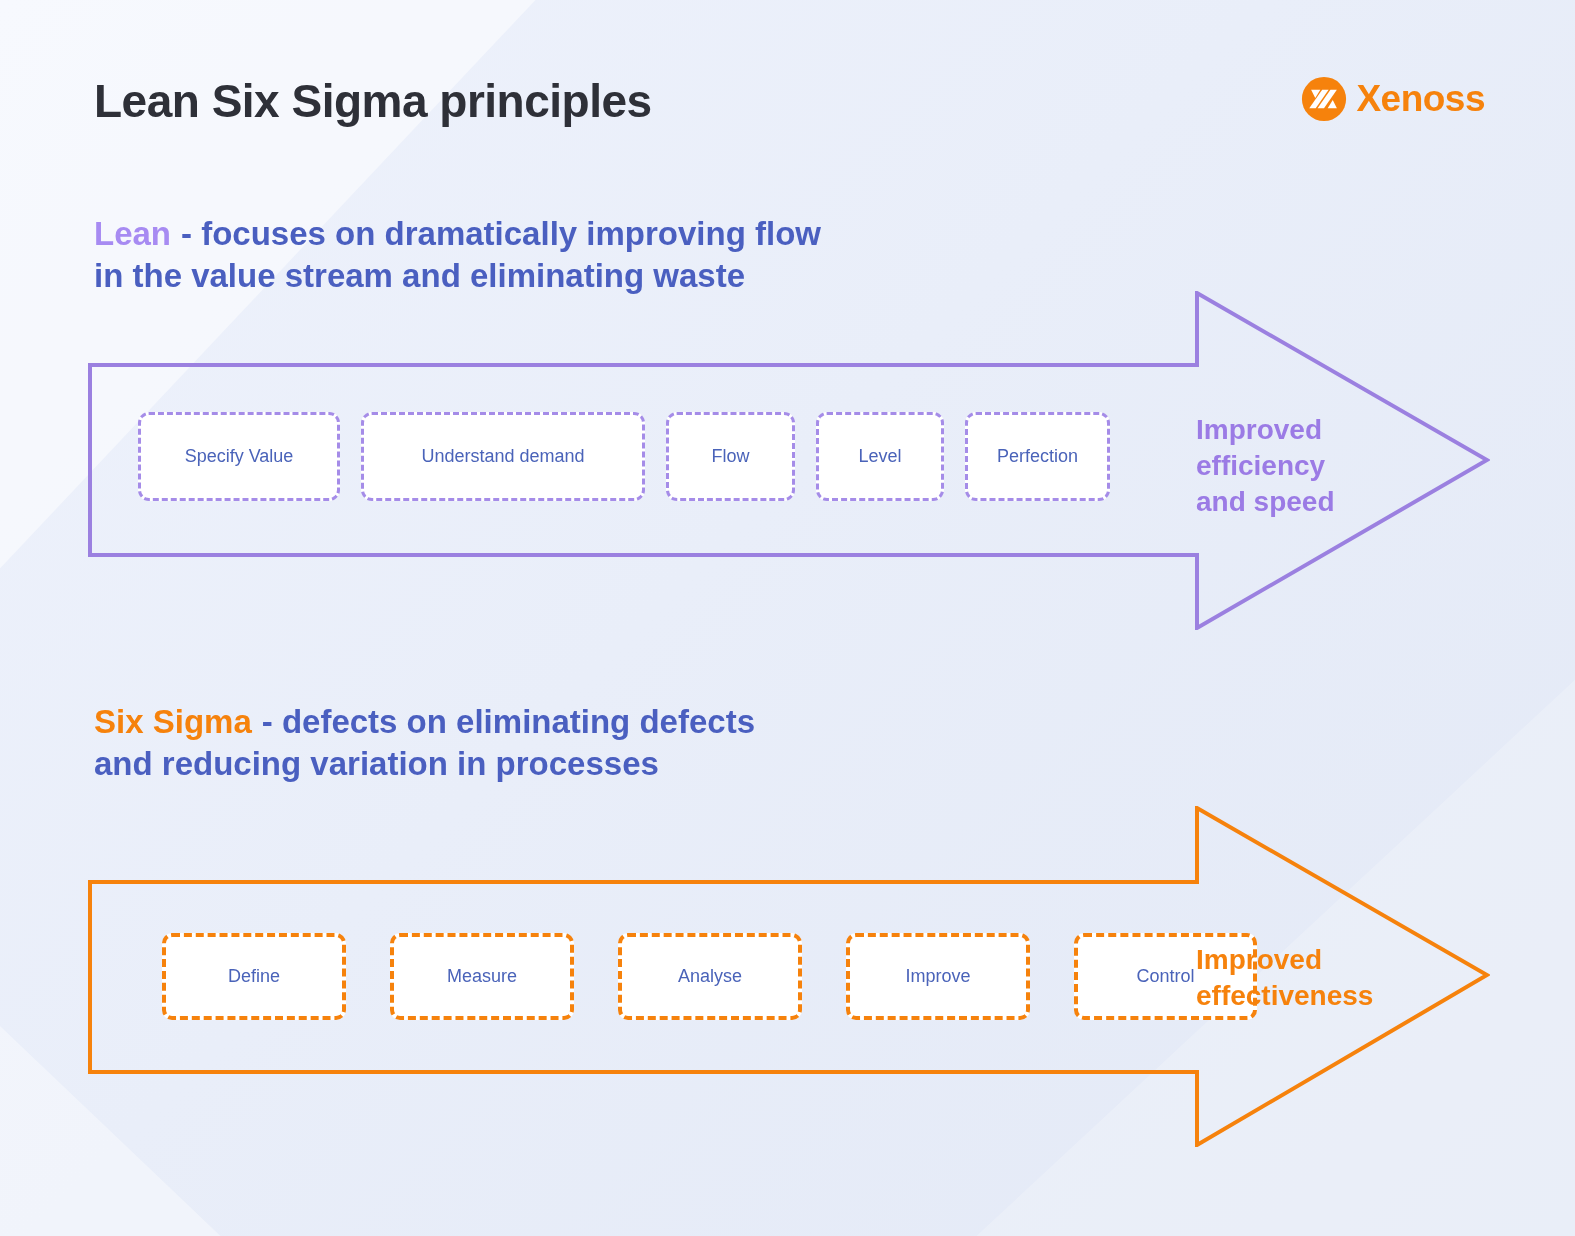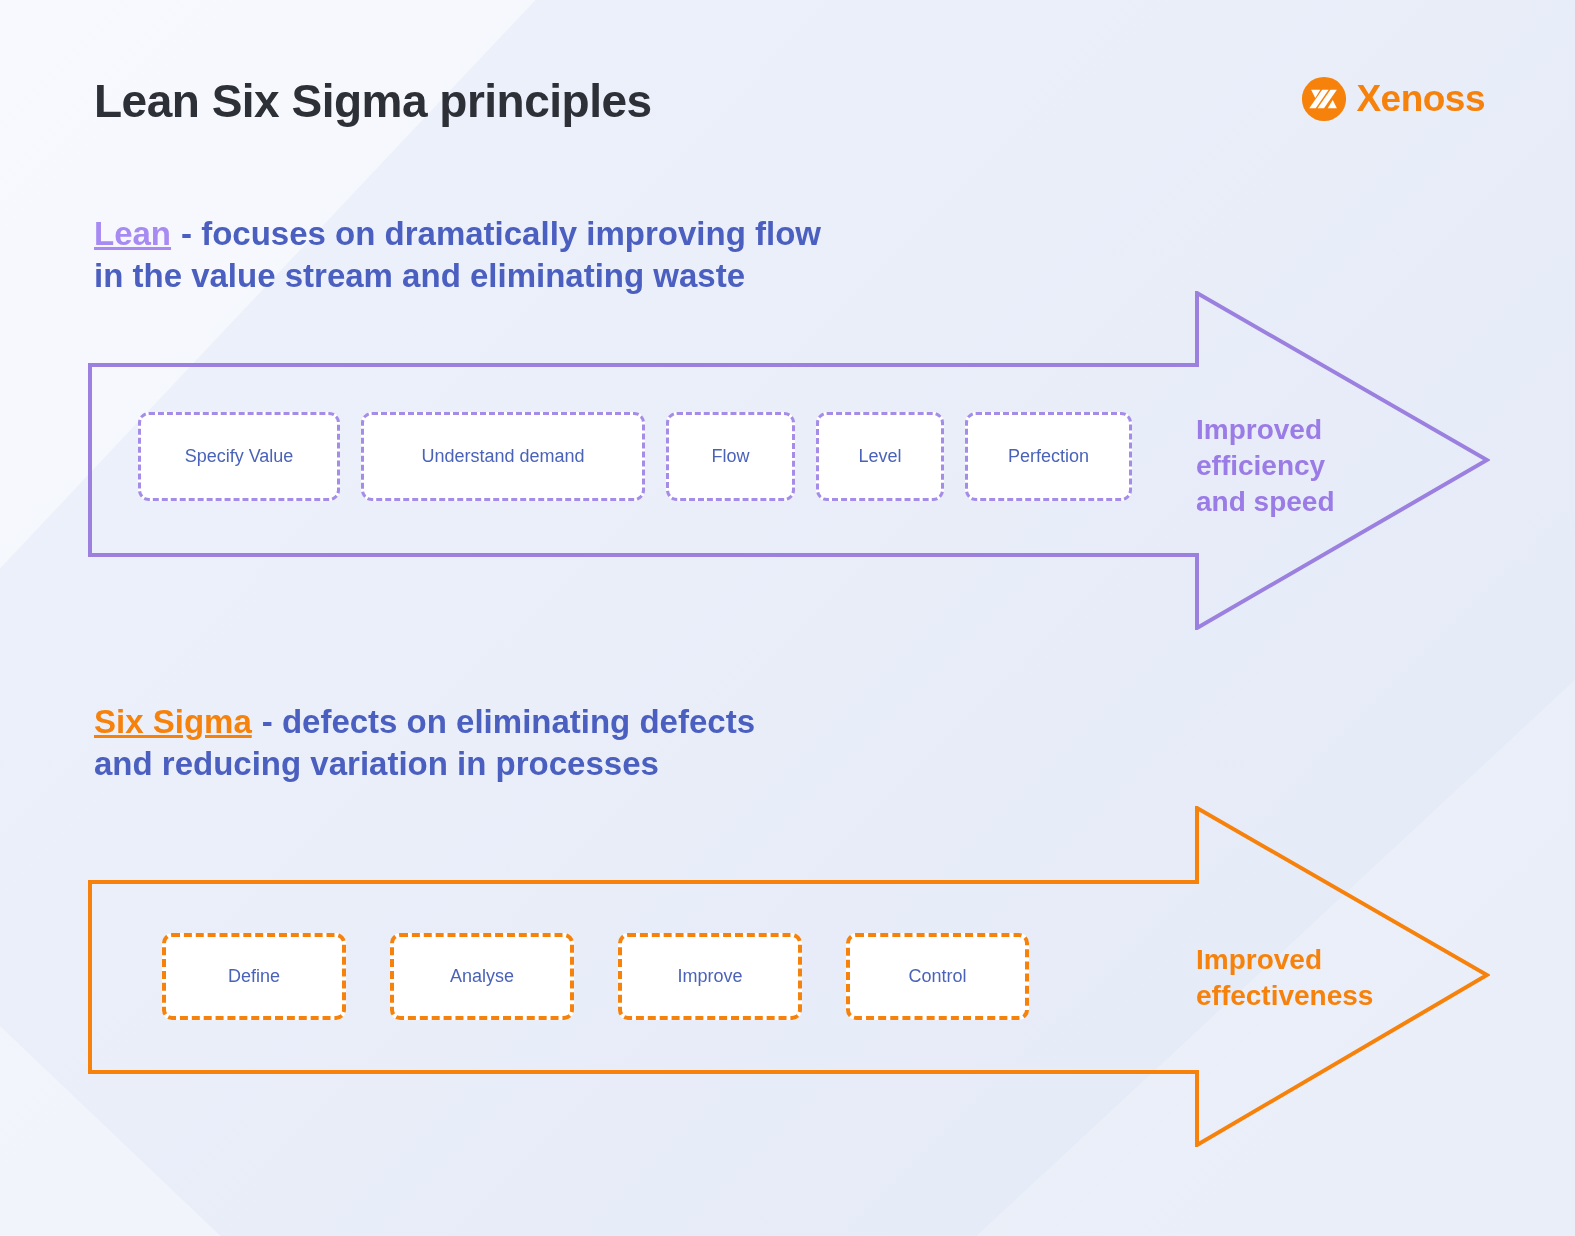--- a/index.html
+++ b/index.html
@@ -20,21 +20,21 @@
   .header{position:absolute;left:94px;top:74px;right:90px;display:flex;justify-content:space-between;align-items:flex-start;}
   .title{margin:0;font-size:46px;font-weight:800;color:#2e3038;letter-spacing:-.5px;}
   .brand{display:flex;align-items:center;gap:9px;margin-top:2px;}
   .brand-mark{width:46px;height:46px;display:block;}
   .brand-name{font-size:37px;font-weight:800;color:#f6820c;letter-spacing:-.5px;}
 
   
   .lead{position:absolute;left:94px;margin:0;font-size:33px;font-weight:600;line-height:42px;color:#4a5fc0;}
   .lead.lean{top:213px;}
   .lead.sigma{top:701px;}
-  .term{margin-right:10px;text-decoration:underline;}
+  .term{margin-right:10px;}
   .term.purple{color:#a78bf2;}
   .term.orange{color:#f6820c;}
 
   
   .arrow-svg{position:absolute;display:block;}
   .arrow-svg.lean{left:88px;top:291px;}
   .arrow-svg.sigma{left:88px;top:806px;}
 
   
   .steps{position:absolute;display:flex;}
@@ -87,38 +87,41 @@
       </div>
     <div class="step" style="width:284px">
         <span>Understand demand</span>
       </div>
     <div class="step" style="width:129px">
         <span>Flow</span>
       </div>
     <div class="step" style="width:128px">
         <span>Level</span>
       </div>
-    <div class="step" style="width:167px">
+    <div class="step" style="width:145px">
         <span>Perfection</span>
       </div>
   </div>
 
   <p class="outcome lean">Improved efficiency and speed</p>
 
   <p class="lead sigma"><span class="term orange">Six Sigma</span><span>- defects on eliminating defects</span><br><span>and reducing variation in processes</span></p>
 
   <svg class="arrow-svg sigma" width="1402" height="341" viewBox="0 0 1402 341" aria-hidden="true">
     <polygon points="2,76 1109,76 1109,2 1399,169 1109,339 1109,266 2,266" fill="none" stroke="#f6820c" stroke-width="4" stroke-linejoin="miter"></polygon>
   </svg>
 
   <div class="steps sigma">
     <div class="step" style="width:184px">
         <span>Define</span>
       </div>
     <div class="step" style="width:184px">
+        <span>Measure</span>
+      </div>
+    <div class="step" style="width:184px">
         <span>Analyse</span>
       </div>
     <div class="step" style="width:184px">
         <span>Improve</span>
       </div>
     <div class="step" style="width:183px">
         <span>Control</span>
       </div>
   </div>
 

